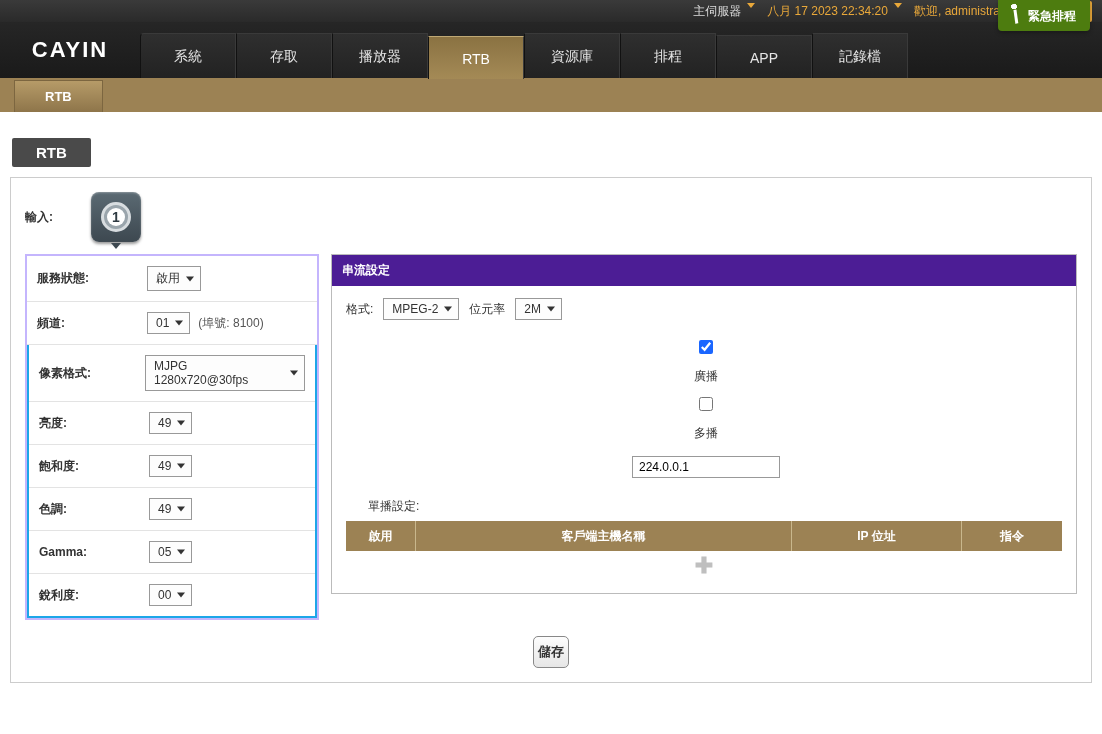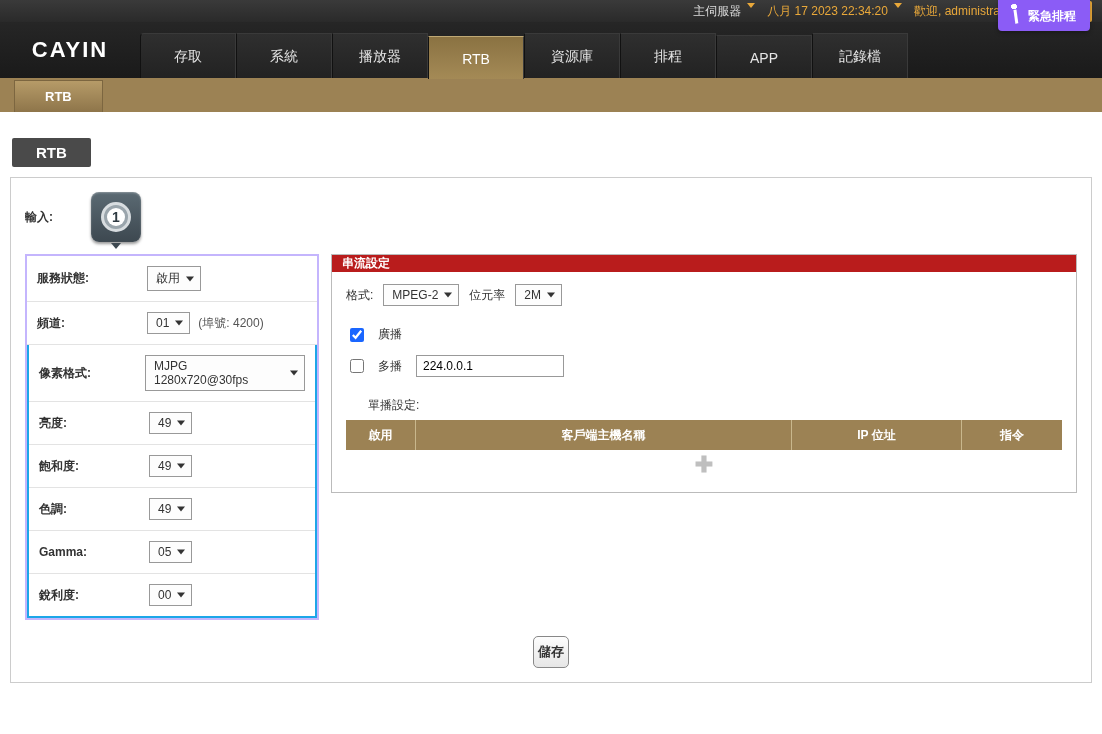--- a/index.html
+++ b/index.html
@@ -5,21 +5,21 @@
   * { box-sizing: border-box; margin: 0; padding: 0; }
   body { font-family: Arial, "Microsoft JhengHei", sans-serif; font-size: 12px; background: #fff; color: #333; }
 
   
   .topbar { height: 22px; background: linear-gradient(#3a3a3a,#2a2a2a); color: #ddd; display: flex; align-items: center; justify-content: flex-end; padding: 0 10px; gap: 12px; }
   .topbar .chunk { display:flex; align-items:flex-start; gap:4px; font-size:12px; }
   .topbar .orange { color: #e9a83a; }
   .tri-down { width:0;height:0;border-left:4px solid transparent;border-right:4px solid transparent;border-top:5px solid #e9a83a; display:inline-block; margin-left:2px;}
   .help-btn { background:#e9a83a; color:#fff; padding:2px 6px; font-weight:bold; border-radius:2px; display:flex;align-items:center;gap:4px;}
   .help-btn::before{content:"?";display:inline-block;width:12px;height:12px;background:#fff;color:#e9a83a;border-radius:50%;text-align:center;line-height:12px;font-size:10px;font-weight:bold;}
-  .emergency { position:absolute; right:12px; top:0; background:#8b5cf6; color:#fff; padding:8px 14px 6px 30px; font-weight:bold; border-radius:0 0 4px 4px; box-shadow:0 2px 4px rgba(0,0,0,.3);}
+  .emergency { position:absolute; right:12px; top:0; background:#4d7c0f; color:#fff; padding:8px 14px 6px 30px; font-weight:bold; border-radius:0 0 4px 4px; box-shadow:0 2px 4px rgba(0,0,0,.3);}
   .emergency::before{content:"";position:absolute;left:6px;top:4px;width:20px;height:20px; background:radial-gradient(circle at 50% 40%, #fff 0 3px, transparent 3px), linear-gradient(#fff,#fff); background-repeat:no-repeat; background-size: 6px 6px, 3px 14px; background-position: 8px 0, 10px 6px; border-radius:2px; transform:rotate(-8deg);}
 
   
   .navstrip { height: 56px; background: linear-gradient(#262626 0%,#1a1a1a 100%); display:flex; align-items:stretch; }
   .logo { width: 140px; display:flex; align-items:center; justify-content:center; color:#fff; font-size:22px; font-weight:900; letter-spacing:2px; font-family: Arial; }
   .navtabs { flex:1; display:flex; align-items: flex-end; gap:0; padding-top:10px;}
   .navtab { flex:0 0 auto; min-width:96px; text-align:center; color:#e5e5e5; font-size:14px; padding:14px 18px 12px; border-top:1px solid #3a3a3a; border-left:1px solid #111; border-right:1px solid #3a3a3a; background:linear-gradient(#2f2f2f,#222); cursor:pointer;}
   .navtab.active { background:linear-gradient(#8a7242,#a48a56); color:#fff; border-top:1px solid #bfa874; position:relative; top:1px;}
   .navtab:first-child{border-radius:4px 0 0 0;}
 
@@ -48,31 +48,31 @@
   .rightcol { flex:1; border:1px solid #bbb; }
 
   .field-row { display:flex; align-items:center; padding:10px 10px; border-bottom:1px solid #e3e3e3;}
   .field-row:last-child{border-bottom:none;}
   .field-row .flabel { width:110px; font-weight:bold;}
   .field-row .fval { display:flex; align-items:center; gap:8px;}
   .selectish { border:1px solid #999; background:#fdfdfd; padding:3px 20px 3px 8px; font-size:12px; position:relative; display:inline-flex; align-items:center; min-height:22px;}
   .selectish .caret{position:absolute;right:6px;top:50%;transform:translateY(-50%);width:0;height:0;border-left:4px solid transparent;border-right:4px solid transparent;border-top:5px solid #333;}
   .note { color:#555; }
 
-  .section-header { background:#b91c1c; color:#fff; font-weight:bold; padding:0 10px;}
+  .section-header { background:#4c1d95; color:#fff; font-weight:bold; padding:7px 10px;}
 
   
   .highlight-block { border:2px solid #1ca6e8; border-top:none; }
   .highlight-block .section-header { border-top:2px solid #1ca6e8;}
 
   
   .stream-body { padding:12px 14px;}
   .inline-field { display:flex; align-items:center; gap:10px; margin-bottom:14px;}
   .inline-field .lab{font-weight:normal;}
-  .chk-row { display:flex; align-items:center; gap:14px; padding:6px 0 6px 4px;}
+  .chk-row { display:flex; align-items:center; gap:14px; padding:6px 0 6px 4px;flex-direction:column;}
   .chk-row input[type=text]{ border:1px solid #999; padding:3px 6px; width:148px; font-size:12px;}
   .chk-row input[type=checkbox]{ width:14px;height:14px; accent-color:#1a66ff;}
 
   .singlecast-label { font-weight:normal; margin:14px 0 6px 22px;}
   .sc-table { margin-left:0;}
   .sc-head { display:flex; background:#9c8254; color:#fff; font-weight:bold; height:30px;}
   .sc-head > div{display:flex;align-items:center;justify-content:center;border-right:1px solid #c9b78c;}
   .sc-head > div:last-child{border-right:none;}
   .col-en{width:70px;} .col-host{flex:1;} .col-ip{width:170px;} .col-cmd{width:100px;}
   .sc-add { height:30px; display:flex;align-items:center;justify-content:center;}
@@ -102,22 +102,22 @@
     <span>求助</span>
   </div>
 </div>
 <div class="emergency">
   <span>緊急排程</span>
 </div>
 
 <div class="navstrip">
   <div class="logo">CAYIN</div>
   <div class="navtabs">
+    <div class="navtab">系統</div>
     <div class="navtab">存取</div>
-    <div class="navtab">系統</div>
     <div class="navtab">播放器</div>
     <div class="navtab active">RTB</div>
     <div class="navtab">資源庫</div>
     <div class="navtab">排程</div>
     <div class="navtab">APP</div>
     <div class="navtab">記錄檔</div>
   </div>
 </div>
 
 <div class="subbar">
@@ -151,21 +151,21 @@
           </div>
         </div>
       </div>
       <div class="field-row">
         <div class="flabel">頻道:</div>
         <div class="fval">
           <div class="selectish">
             <span>01</span>
             <span class="caret"></span>
           </div>
-          <span class="note">(埠號: 4200)</span>
+          <span class="note">(埠號: 8100)</span>
         </div>
       </div>
 
       <div class="highlight-block">
 
         <div class="field-row">
           <div class="flabel">像素格式:</div>
           <div class="fval">
             <div class="selectish" style="min-width:160px">
               <span>MJPG 1280x720@30fps</span>

